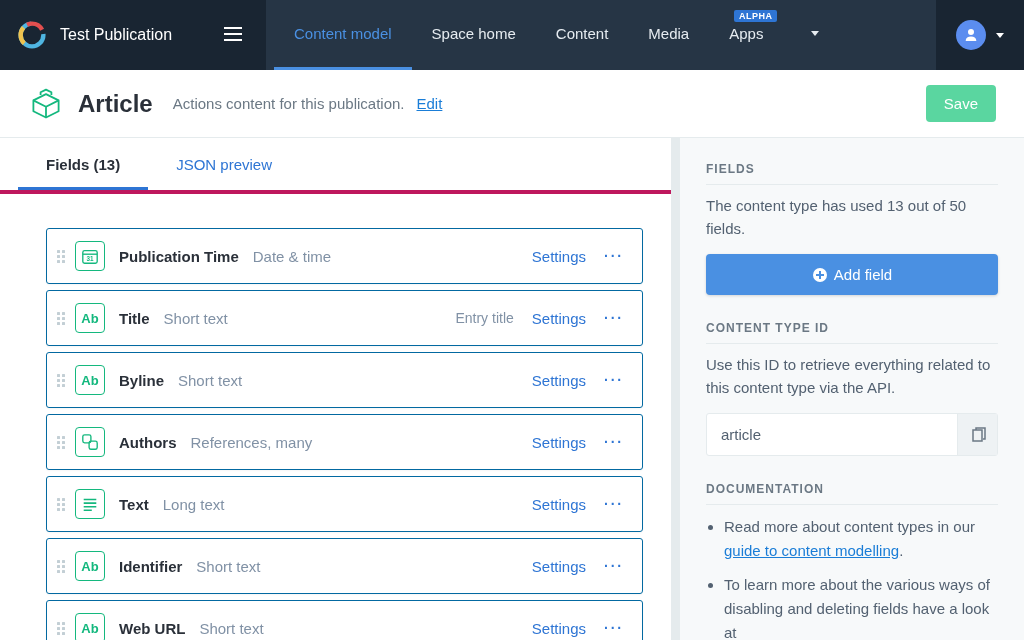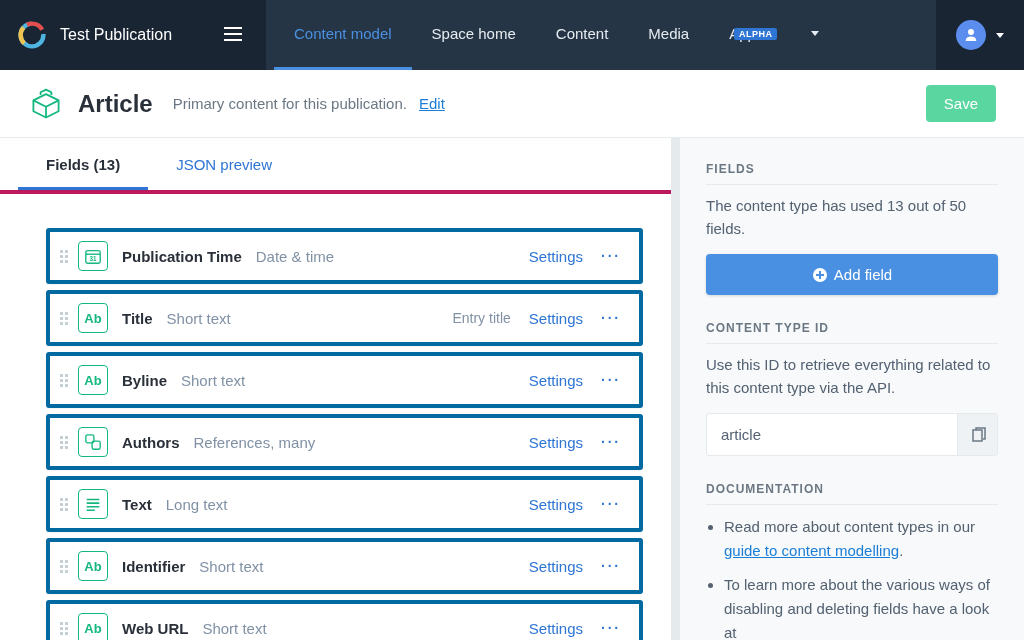--- a/index.html
+++ b/index.html
@@ -7,21 +7,21 @@
 
 
 .topnav { display: flex; align-items: center; height: 70px; background: #192532; color: #fff; }
 .brand { display: flex; align-items: center; gap: 14px; padding: 0 18px; width: 266px; }
 .brand-logo { width: 28px; height: 28px; }
 .brand-name { font-size: 16px; font-weight: 500; }
 .brand-menu { margin-left: auto; padding: 6px; cursor: pointer; }
 .nav-items { display: flex; align-items: stretch; height: 100%; gap: 0; padding-left: 8px; background: #263545; flex: 1; }
 .nav-item { display: flex; align-items: center; padding: 0 20px; color: #e6ecf1; font-size: 15px; cursor: pointer; position: relative; border-bottom: 3px solid transparent; }
 .nav-item.active { color: #4a90e2; border-bottom-color: #4a90e2; }
-.nav-item .badge { position: absolute; top: 28px; right: 6px; background: #2e75d4; color: #fff; font-size: 9px; font-weight: 700; padding: 1px 5px; border-radius: 2px; letter-spacing: .5px; }
+.nav-item .badge { position: absolute; top: 10px; right: 6px; background: #2e75d4; color: #fff; font-size: 9px; font-weight: 700; padding: 1px 5px; border-radius: 2px; letter-spacing: .5px; }
 .nav-item .chev { margin-left: 8px; }
 .nav-right { display: flex; align-items: center; padding: 0 20px; background: #192532; }
 .avatar { width: 30px; height: 30px; border-radius: 50%; background: #5b8def; display: flex; align-items: center; justify-content: center; }
 .avatar svg { width: 18px; height: 18px; fill: #fff; }
 
 
 .subheader { display: flex; align-items: center; height: 68px; padding: 0 28px; background: #fff; border-bottom: 1px solid #e5ebed; }
 .ct-icon { width: 36px; height: 36px; margin-right: 14px; }
 .ct-title { font-size: 24px; font-weight: 600; margin-right: 20px; }
 .ct-desc { color: #6b7884; font-size: 15px; }
@@ -39,21 +39,21 @@
 .right { width: 345px; background: #f7f9fa; padding: 24px 26px; overflow-y: auto; border-left: 1px solid #e5ebed; }
 
 
 .tabs { display: flex; padding: 0 18px; border-bottom: 4px solid #be185d; }
 .tab { padding: 18px 28px 14px; font-size: 15px; font-weight: 600; cursor: pointer; border-bottom: 3px solid transparent; }
 .tab.active { border-bottom-color: #2e75d4; }
 .tab.inactive { color: #2e75d4; font-weight: 500; }
 
 
 .field-list { padding: 34px 36px 10px 46px; overflow-y: auto; flex: 1; }
-.field-row { display: flex; align-items: center; height: 56px; background: #fff; border: 4px solid #0369a1; border-radius: 3px; margin-bottom: 6px; padding: 0 10px 0 0; box-shadow: 0 1px 2px rgba(0,0,0,0.04); }
+.field-row { display: flex; align-items: center; height: 56px; background: #fff; border: 1px solid #0369a1; border-radius: 3px; margin-bottom: 6px; padding: 0 10px 0 0; box-shadow: 0 1px 2px rgba(0,0,0,0.04); }
 .drag { width: 28px; display: flex; align-items: center; justify-content: center; color: #c3cfd5; cursor: grab; }
 .type-icon { width: 30px; height: 30px; border: 1.5px solid #14b87e; border-radius: 4px; display: flex; align-items: center; justify-content: center; color: #14b87e; font-size: 12px; font-weight: 700; margin-right: 14px; }
 .field-name { font-weight: 600; font-size: 15px; margin-right: 14px; }
 .field-type { color: #8091a5; font-size: 15px; }
 .field-tag { margin-left: auto; color: #8091a5; font-size: 14px; margin-right: 18px; }
 .field-actions { display: flex; align-items: center; gap: 10px; }
 .settings-link { color: #2e75d4; font-size: 15px; cursor: pointer; }
 .dots { color: #2e75d4; cursor: pointer; padding: 6px 8px; letter-spacing: 2px; font-weight: 700; }
 
 
@@ -122,21 +122,21 @@
 
 <div class="subheader">
   <svg class="ct-icon" viewBox="0 0 40 40">
       <g fill="none" stroke="#14b87e" stroke-width="2" stroke-linejoin="round">
         <path d="M6 16l14-7 14 7v12l-14 7-14-7z"></path>
         <path d="M6 16l14 7 14-7M20 23v12"></path>
         <path d="M14 10v-3l6-3 6 3v3"></path>
       </g>
     </svg>
   <span class="ct-title">Article</span>
-  <span class="ct-desc">Primary content for this publication.</span>
+  <span class="ct-desc">Actions content for this publication.</span>
   <a class="ct-edit">Edit</a>
   <div class="subheader-right">
     <button class="btn btn-success">Save</button>
   </div>
 </div>
 
 <div class="main">
   <div class="left">
     <div class="tabs">
       <div class="tab active">Fields (13)</div>

